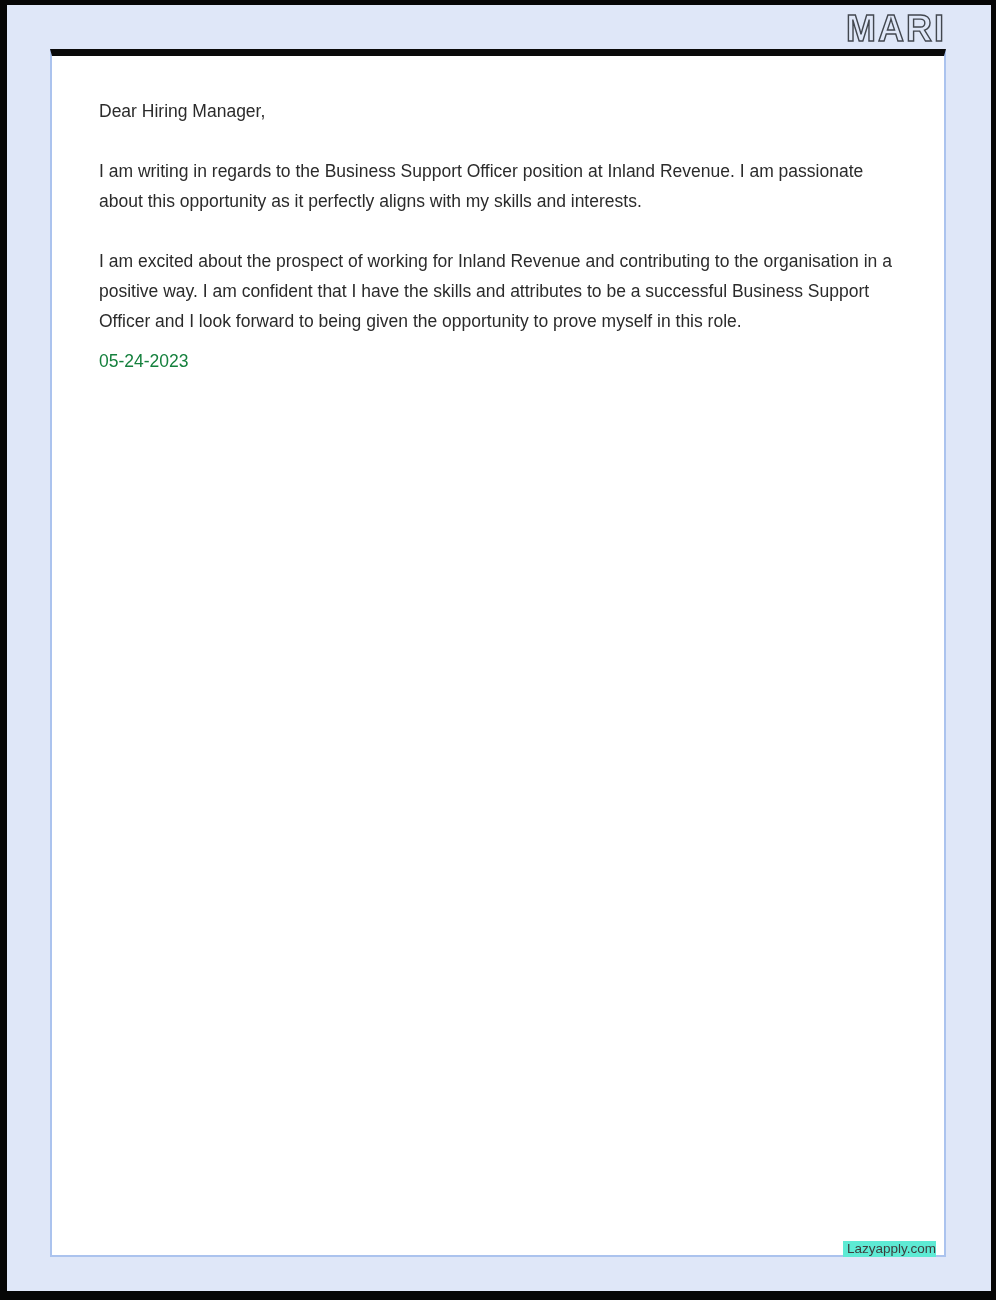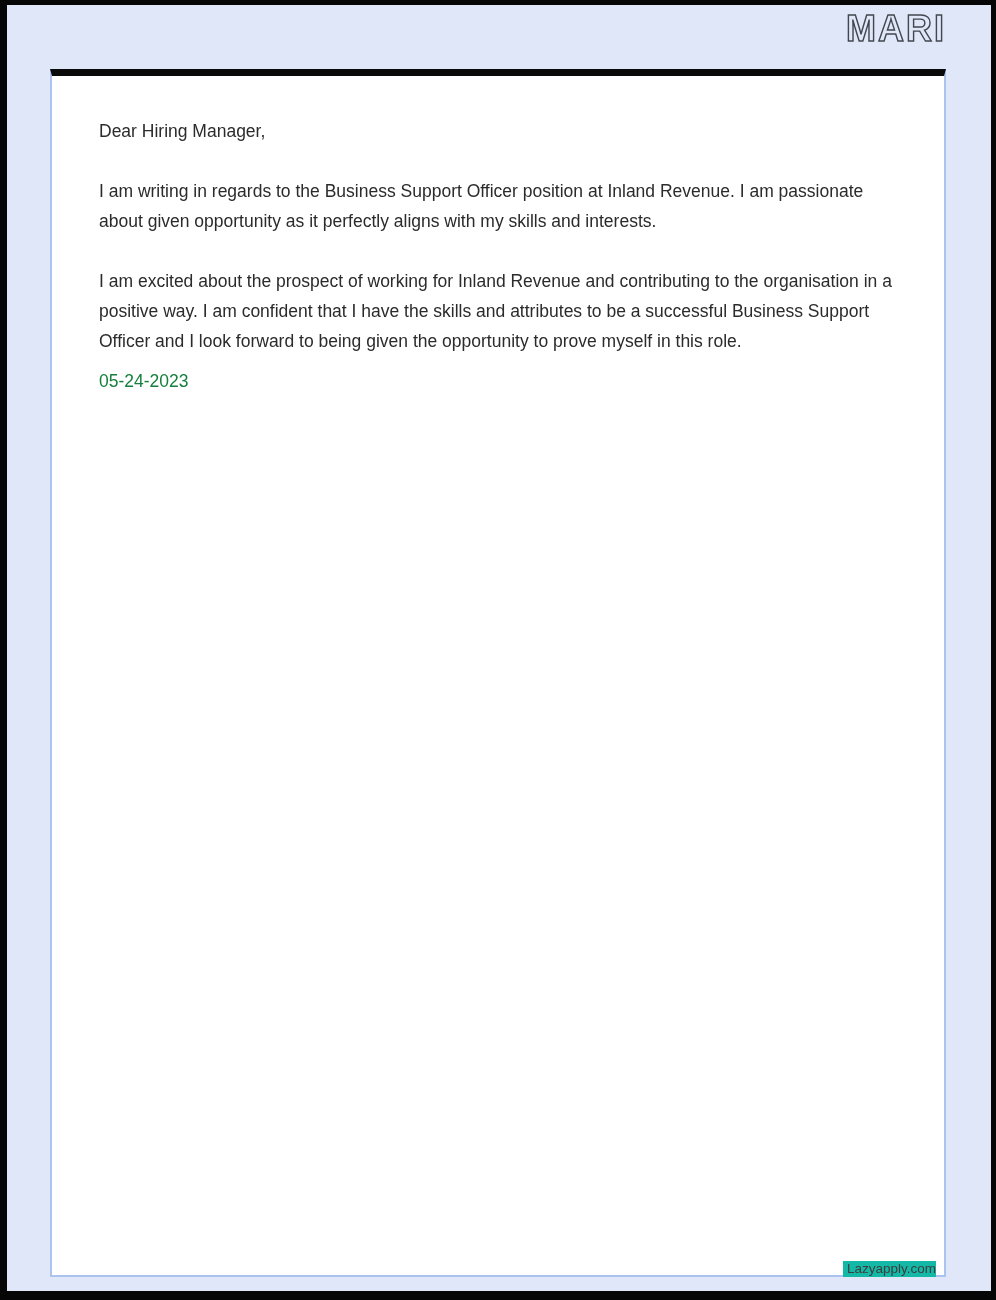--- a/index.html
+++ b/index.html
@@ -34,21 +34,21 @@
     font-weight: 700;
     line-height: 0.95;
     letter-spacing: 2px;
     color: transparent;
     -webkit-text-stroke: 1.4px #42474f;
     text-stroke: 1.4px #42474f;
   }
   .page {
     position: absolute;
     left: 43px;
-    top: 64px;
+    top: 44px;
     width: 896px;
     height: 1208px;
     box-sizing: border-box;
     background: #ffffff;
     border-top: 7px solid #0a0a0a;
     border-right: 2px solid #abc3ee;
     border-bottom: 2px solid #abc3ee;
     border-left: 2px solid #abc3ee;
   }
   .letter {
@@ -64,36 +64,36 @@
     margin-top: -20px;
     color: #15803d;
   }
   .watermark {
     position: absolute;
     right: 8px;
     bottom: -2px;
     font-size: 13.5px;
     line-height: 16px;
     color: #3d3d3d;
-    background: #14b8a6;
+    background: #5eead4;
     padding-left: 4px;
   }
 </style>
 </head>
 <body>
 
 <div class="canvas">
 
   <div class="logo">
     <span class="logo-text">MARI</span>
   </div>
 
   <div class="page">
     <div class="letter">
       <p>Dear Hiring Manager,</p>
-      <p>I am writing in regards to the Business Support Officer position at Inland Revenue. I am passionate about given opportunity as it perfectly aligns with my skills and interests.</p>
+      <p>I am writing in regards to the Business Support Officer position at Inland Revenue. I am passionate about this opportunity as it perfectly aligns with my skills and interests.</p>
       <p>I am excited about the prospect of working for Inland Revenue and contributing to the organisation in a positive way. I am confident that I have the skills and attributes to be a successful Business Support Officer and I look forward to being given the opportunity to prove myself in this role.</p>
       <p class="date">05-24-2023</p>
     </div>
     <div class="watermark">Lazyapply.com</div>
   </div>
 
 </div>
 
 </body></html>

